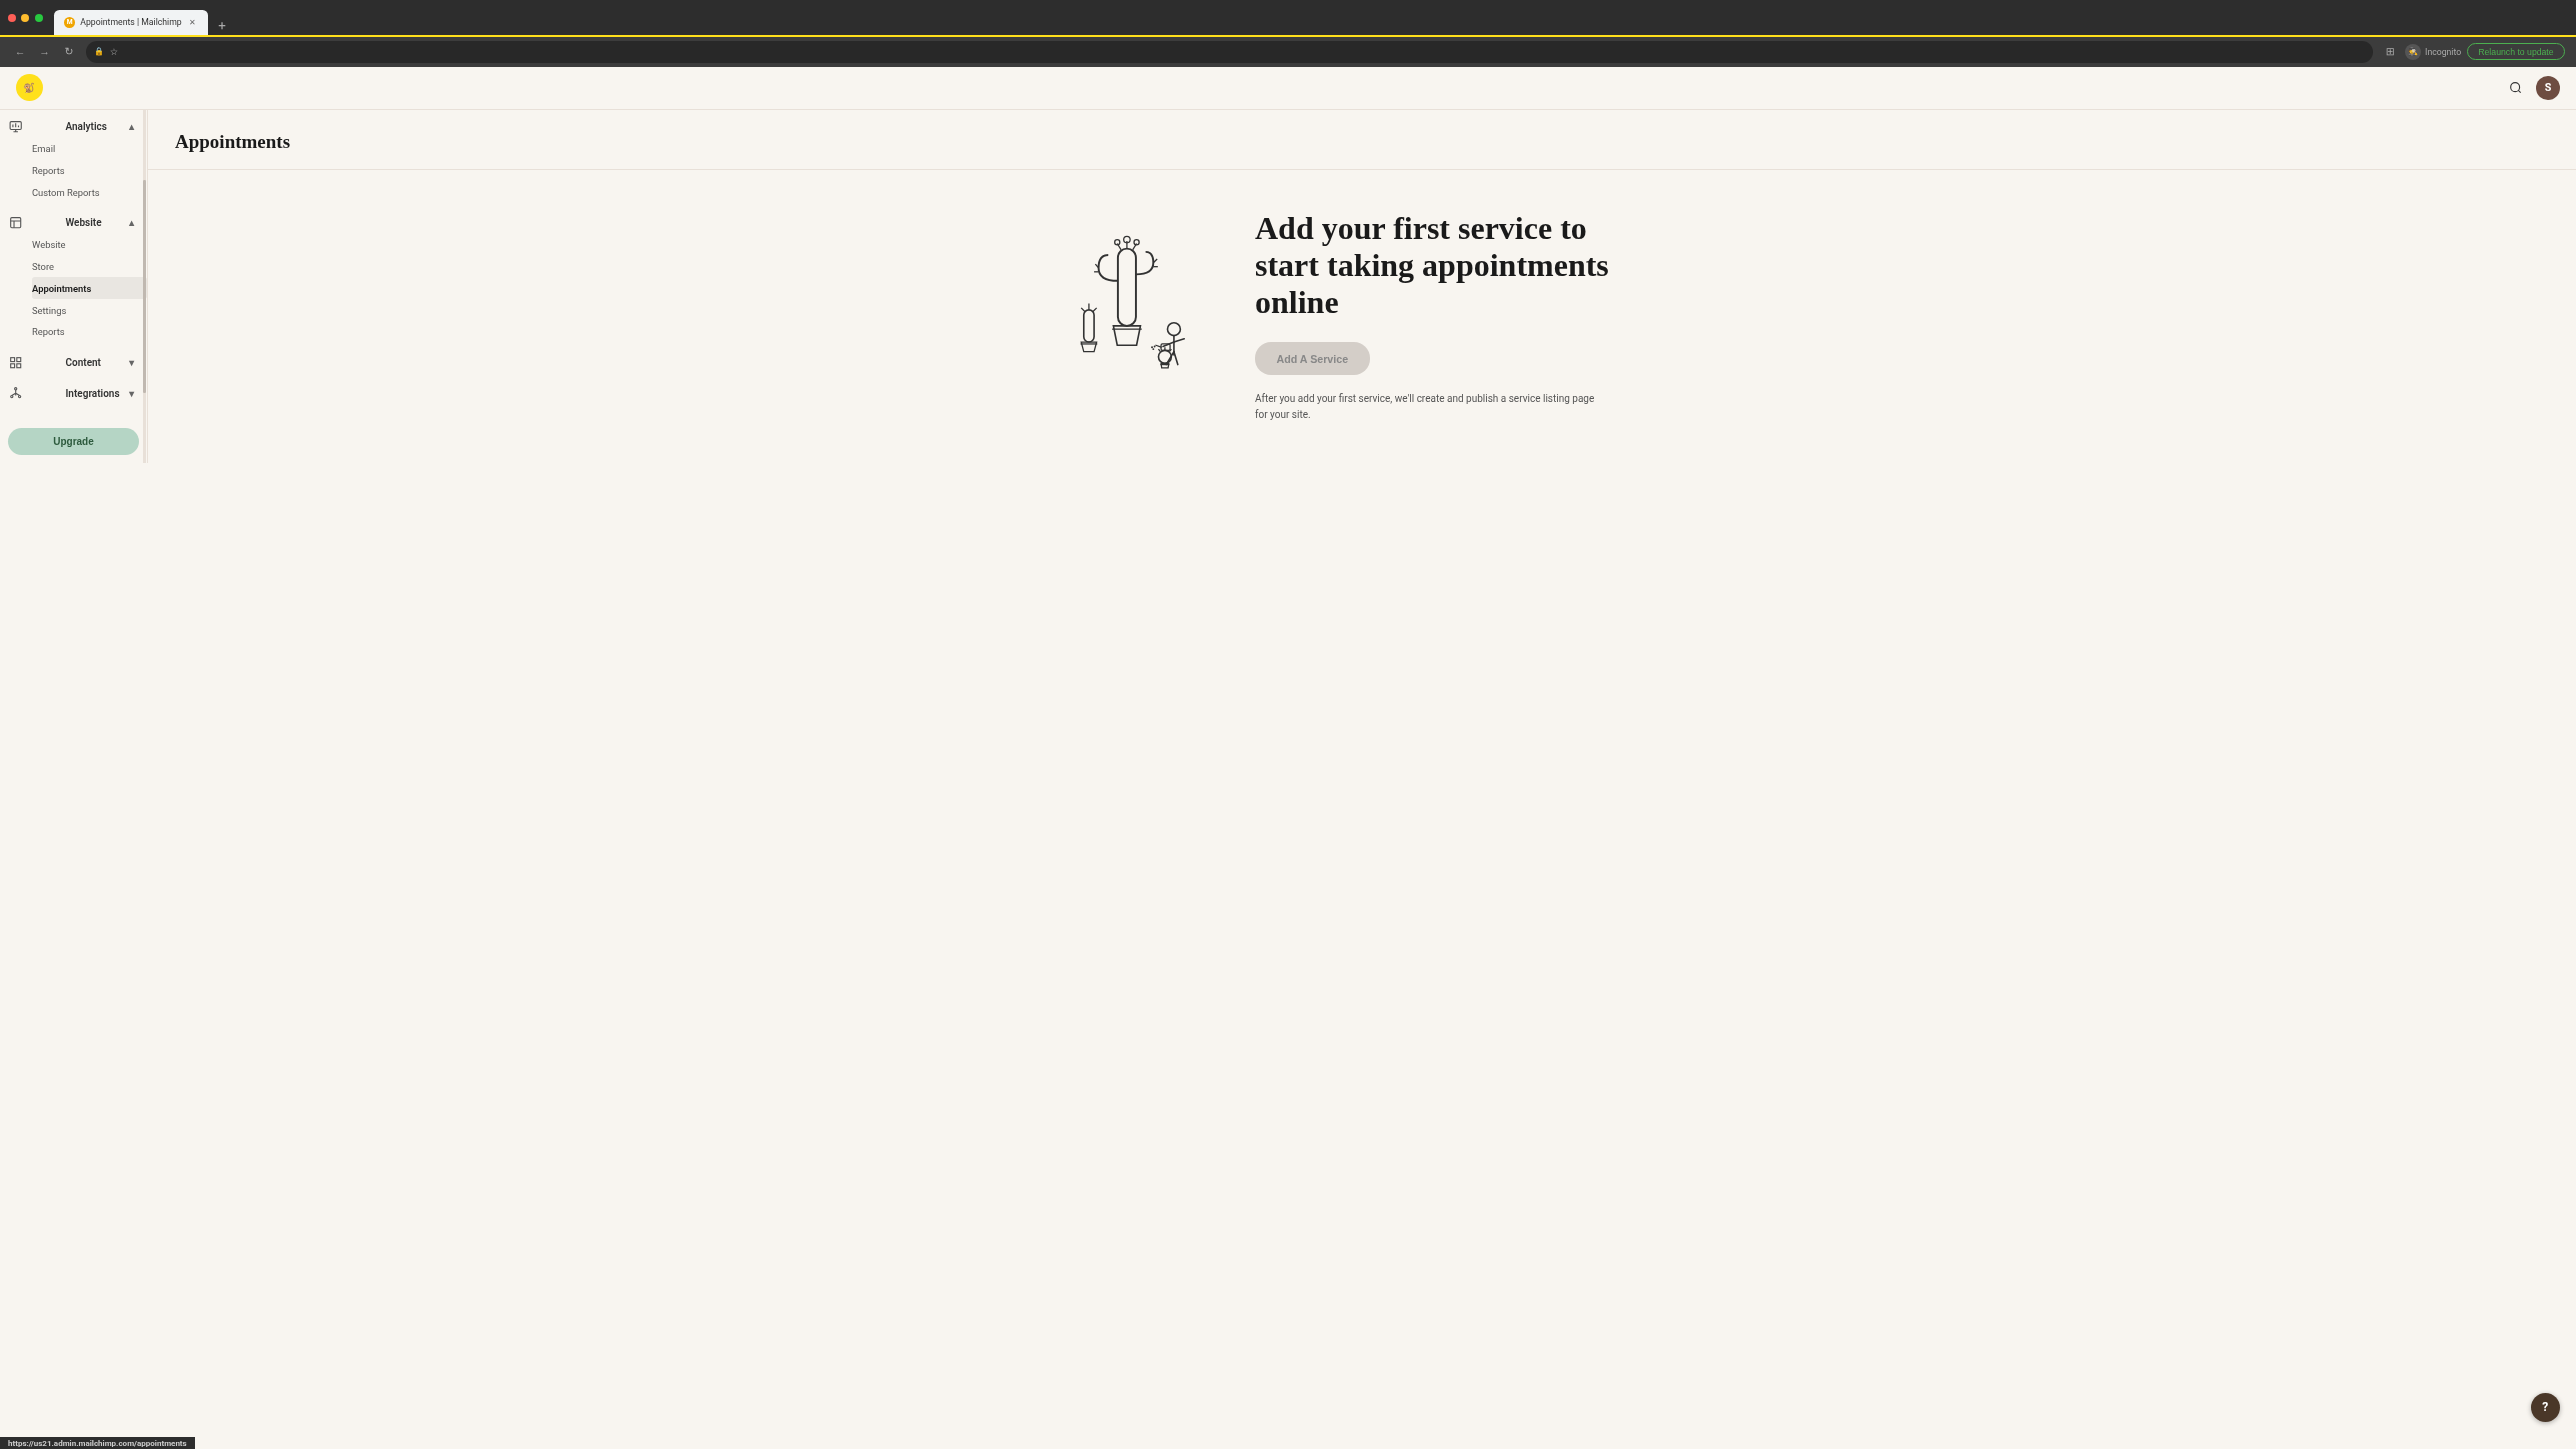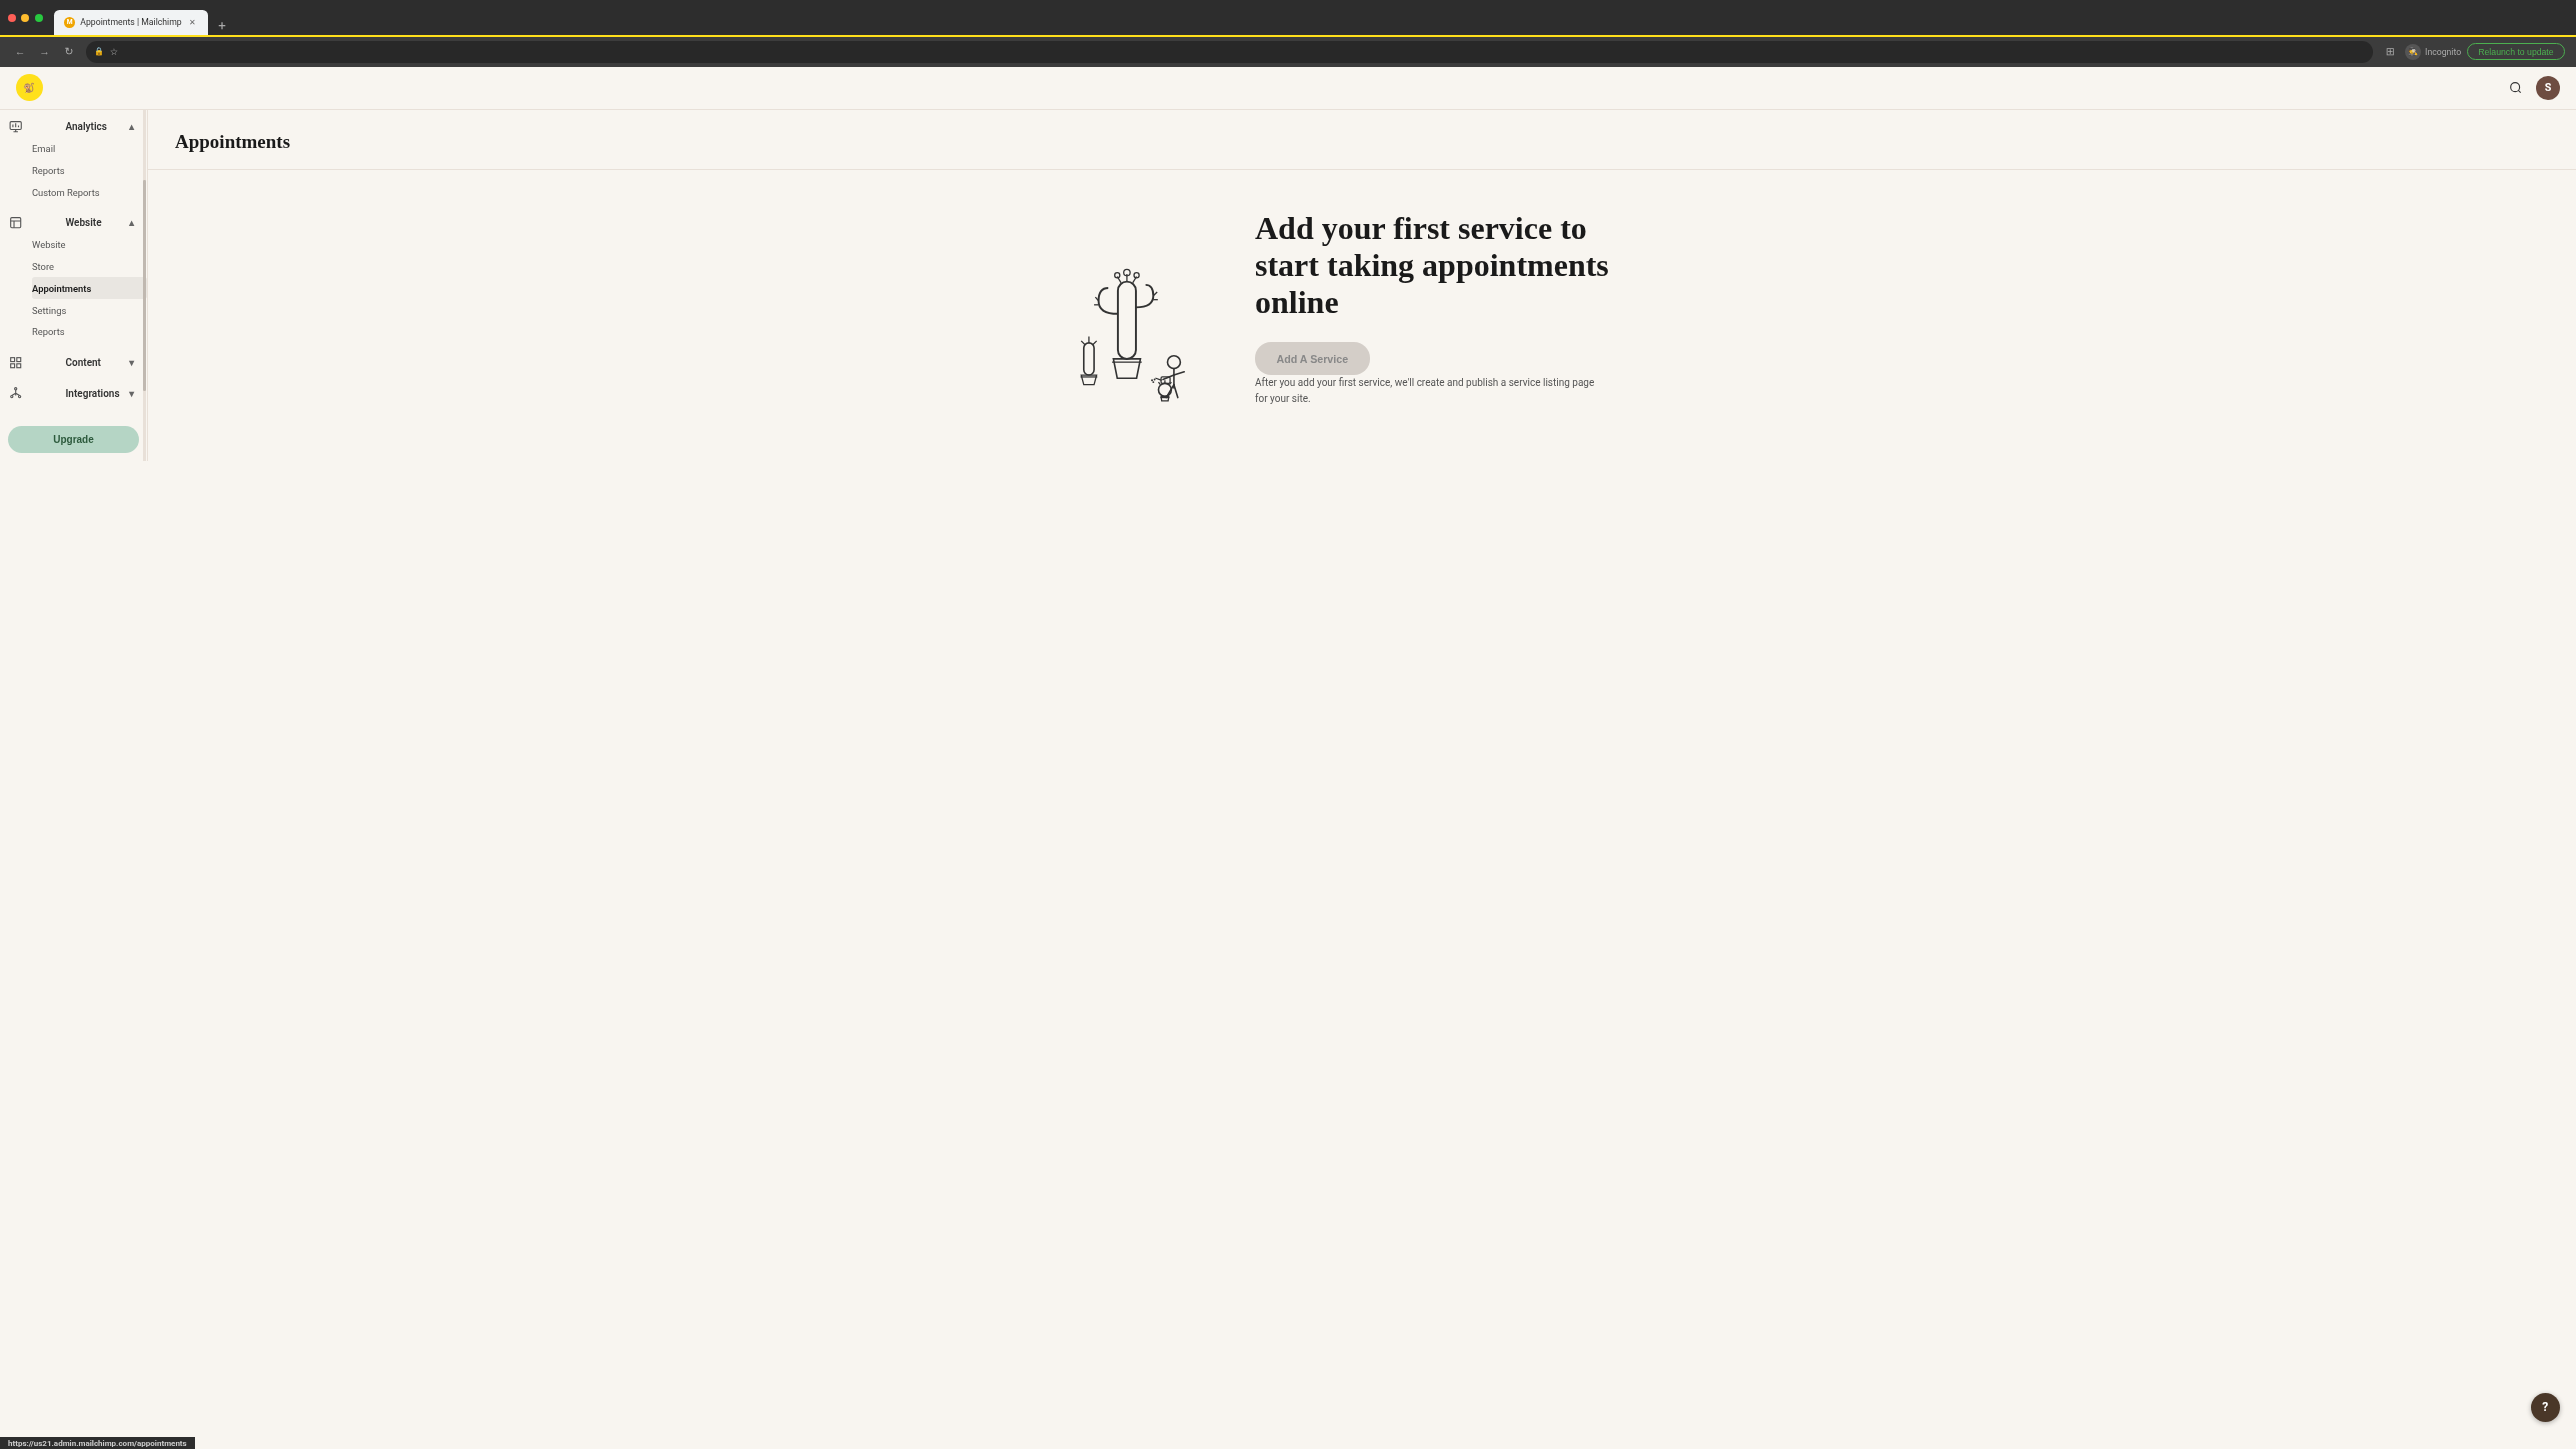--- a/index.html
+++ b/index.html
@@ -322,21 +322,21 @@
     }
     .page-title {
       font-size: 19px;
       font-weight: 700;
       color: #1a1a1a;
       font-family: Georgia, serif;
     }
 
     .main-body {
       display: flex;
-      align-items: flex-end;
+      align-items: flex-start;
       justify-content: center;
       padding: 40px 27px;
       gap: 54px;
     }
 
     
     .illustration-area {
       flex-shrink: 0;
     }
     .cactus-illustration {
@@ -358,20 +358,21 @@
     }
     .add-service-btn {
       background: #d4cec8;
       border: none;
       border-radius: 16px;
       padding: 10.7px 21.5px;
       font-size: 10.7px;
       font-weight: 600;
       color: #888;
       cursor: not-allowed;
+      margin-bottom: 16px;
       display: block;
     }
     .cta-description {
       font-size: 10px;
       color: #555;
       line-height: 1.6;
       max-width: 349px;
     }
 
     

